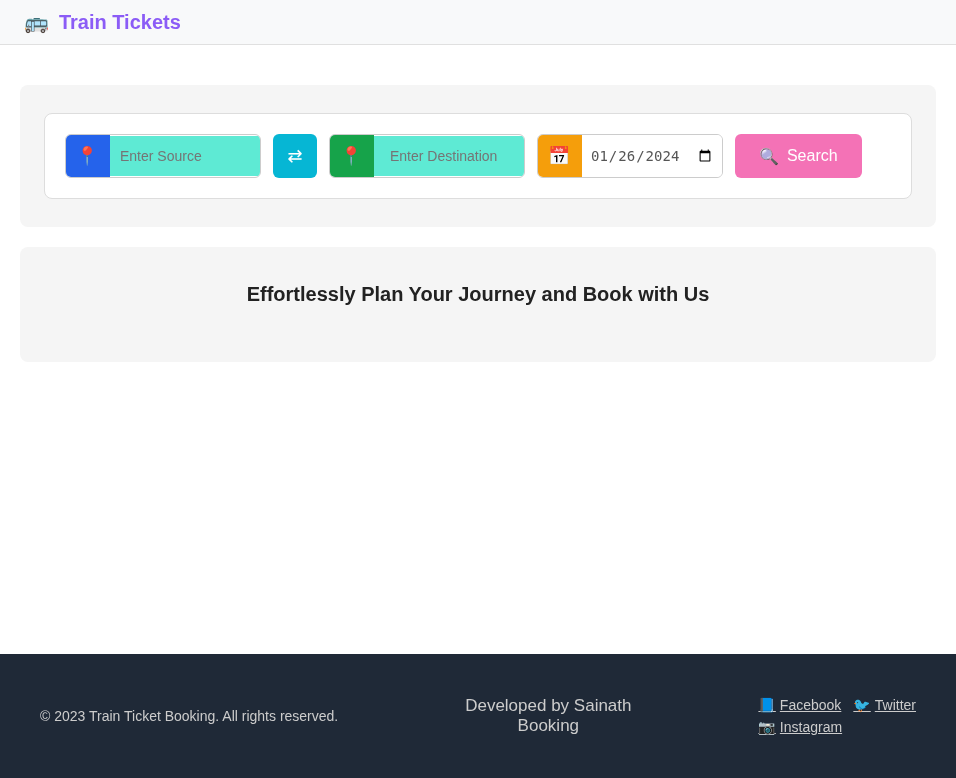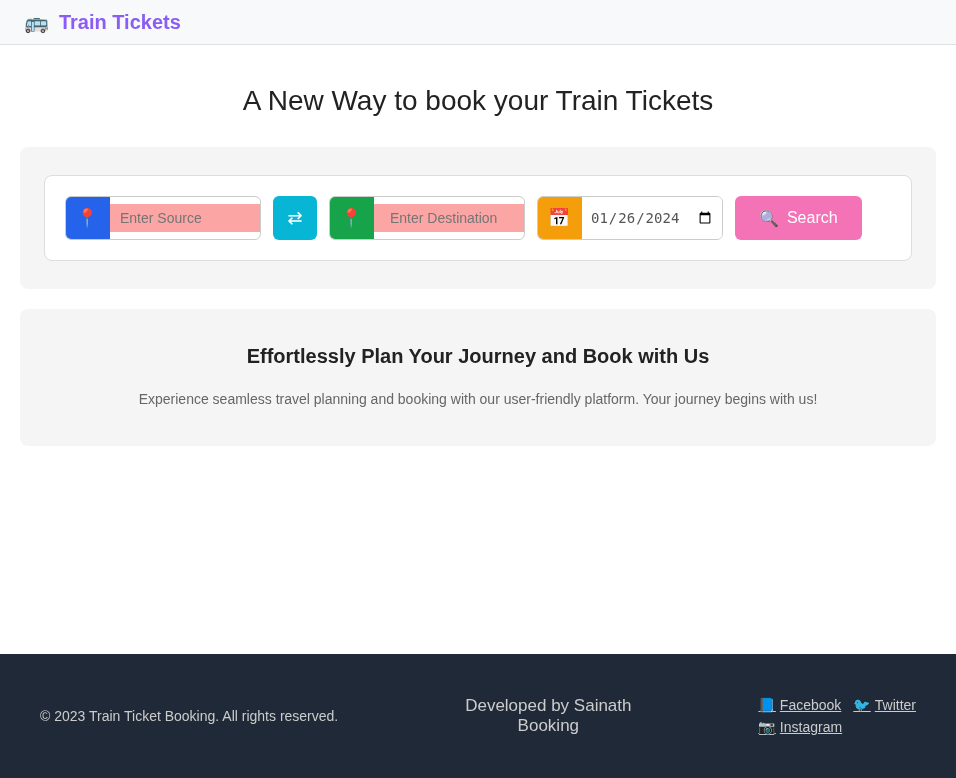--- a/index.html
+++ b/index.html
@@ -88,22 +88,22 @@
     .field-icon-btn.blue { background: #2563eb; color: #fff; }
     .field-icon-btn.green { background: #16a34a; color: #fff; }
     .field-icon-btn.yellow { background: #f59e0b; color: #fff; }
 
     .field-input {
       border: none;
       outline: none;
       padding: 0 10px;
       font-size: 14px;
       color: #555;
-      height: 28px;
-      background: #fca5a5;
+      height: 40px;
+      background: #5eead4;
     }
     .field-input.source { width: 150px; }
     .field-input.dest { width: 150px; padding-left: 16px; }
 
     
     .swap-btn {
       background: #06b6d4;
       color: #fff;
       border: none;
       border-radius: 6px;
@@ -214,21 +214,20 @@
 </head>
 <body>
 
 <nav class="navbar">
   <span class="navbar-icon">🚌</span>
   <span class="navbar-title">Train Tickets</span>
 </nav>
 
 <div class="main-content">
 
-  <h1 class="hero-title">A New Way to book your Train Tickets</h1>
 
   <div class="search-card">
 
     <div class="search-form">
 
       <div class="field-group">
         <button class="field-icon-btn blue">📍</button>
         <input class="field-input source" type="text" placeholder="Enter Source" style="">
       </div>
 
@@ -249,21 +248,20 @@
       <button class="search-btn">
         <span>🔍</span>
         <span>Search</span>
       </button>
 
     </div>
   </div>
 
   <div class="info-card">
     <h2 class="info-card-title">Effortlessly Plan Your Journey and Book with Us</h2>
-    <p class="info-card-desc">Experience seamless travel planning and booking with our user-friendly platform. Your journey begins with us!</p>
   </div>
 
 </div>
 
 <footer class="footer">
   <span class="footer-copy">© 2023 Train Ticket Booking. All rights reserved.</span>
   <div class="footer-dev">
     <span>Developed by Sainath</span><br>
     <span>Booking</span>
   </div>

